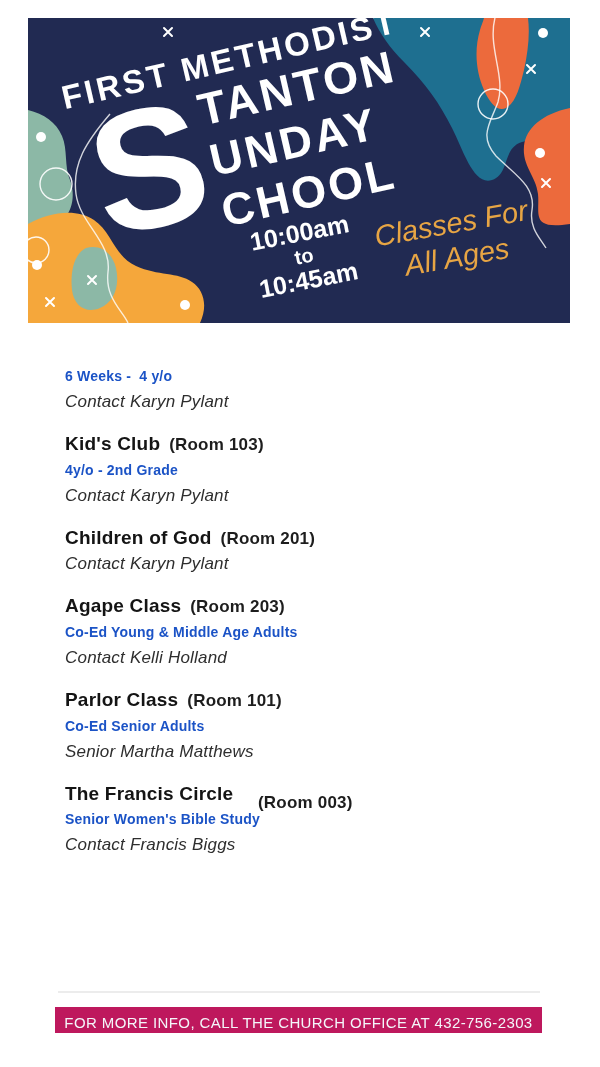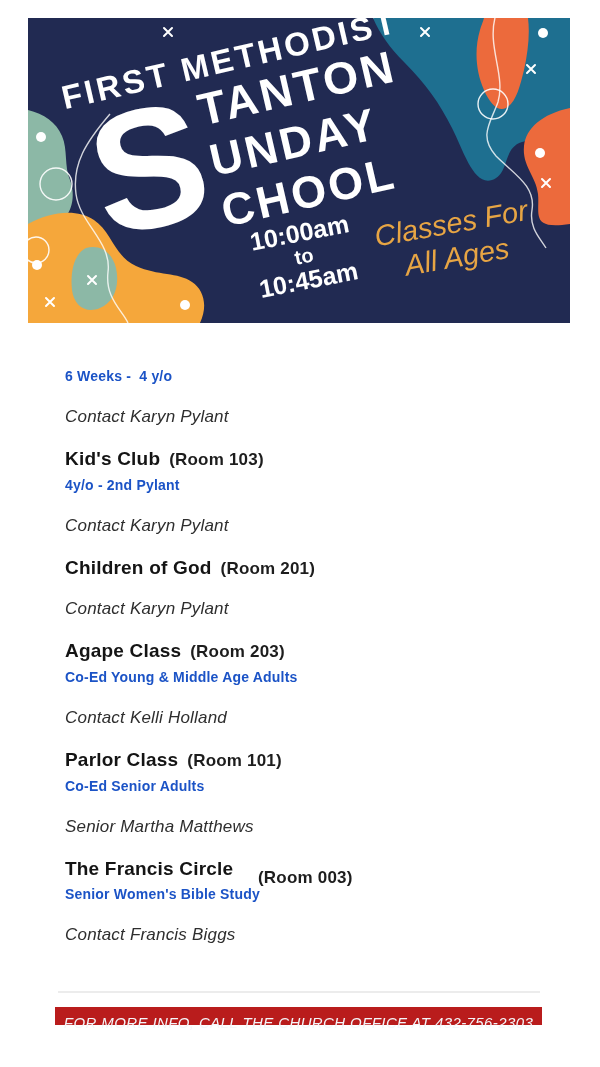--- a/index.html
+++ b/index.html
@@ -33,29 +33,29 @@
   
   .classes { position:absolute; left:65px; top:362px; width:490px; }
   .class-block { position:relative; margin-bottom:21px; }
   .class-head { font-size:19px; line-height:22px; font-weight:700; color:#141414;
                 letter-spacing:0.2px; }
   .room { font-size:17px; font-weight:700; color:#1d1d1d; margin-left:9px;
           letter-spacing:0.2px; }
   .room-displaced { position:absolute; left:185px; top:9px; margin-left:8px; z-index:1; }
   .class-desc { margin-top:3px; font-size:14px; line-height:23px; font-weight:700;
                 color:#1b53c6; letter-spacing:0.2px; white-space:pre-wrap; position:relative; z-index:2; }
-  .class-contact { margin-top:18px; font-size:17px; line-height:21px; font-style:italic;
+  .class-contact { margin-top:3px; font-size:17px; line-height:21px; font-style:italic;
                    color:#2e2e2e; letter-spacing:0.2px; }
 
   
   .footer-divider { position:absolute; left:58px; top:991px; width:482px; height:2px;
                     background:#ececec; }
-  .footer-bar { position:absolute; left:55px; top:1007px; width:487px; height:18px;
-                background:#b91c1c; color:#f4f6fa; font-size:15px; letter-spacing:0.4px;
-                line-height:31px; text-align:center; white-space:nowrap;font-style:italic; }
+  .footer-bar { position:absolute; left:55px; top:1007px; width:487px; height:26px;
+                background:#be185d; color:#f4f6fa; font-size:15px; letter-spacing:0.4px;
+                line-height:31px; text-align:center; white-space:nowrap; }
 </style>
 </head>
 <body>
 
 <div class="page">
 
   <div class="banner">
     <svg class="banner-art" viewBox="0 0 542 305" xmlns="http://www.w3.org/2000/svg" aria-hidden="true">
 
       <path fill="#1e6f90" d="M345,0 C352,16 362,30 376,44 C398,66 412,86 424,110 C436,134 446,168 464,162
@@ -139,21 +139,21 @@
 
   <div class="classes">
 
     <div class="class-block">
       <div class="class-desc">6 Weeks -  4 y/o</div>
       <div class="class-contact">Contact Karyn Pylant</div>
     </div>
 
     <div class="class-block">
       <div class="class-head"><span>Kid's Club</span><span class="room">(Room 103)</span></div>
-      <div class="class-desc">4y/o - 2nd Pylant</div>
+      <div class="class-desc">4y/o - 2nd Grade</div>
       <div class="class-contact">Contact Karyn Pylant</div>
     </div>
 
     <div class="class-block">
       <div class="class-head"><span>Children of God</span><span class="room">(Room 201)</span></div>
       <div class="class-contact">Contact Karyn Pylant</div>
     </div>
 
 
     <div class="class-block">

